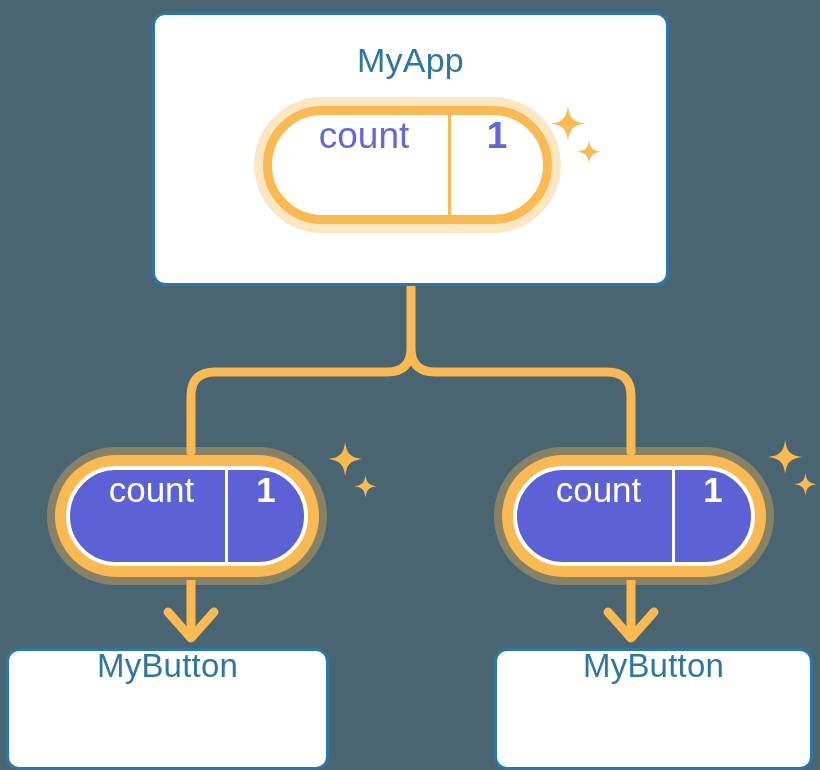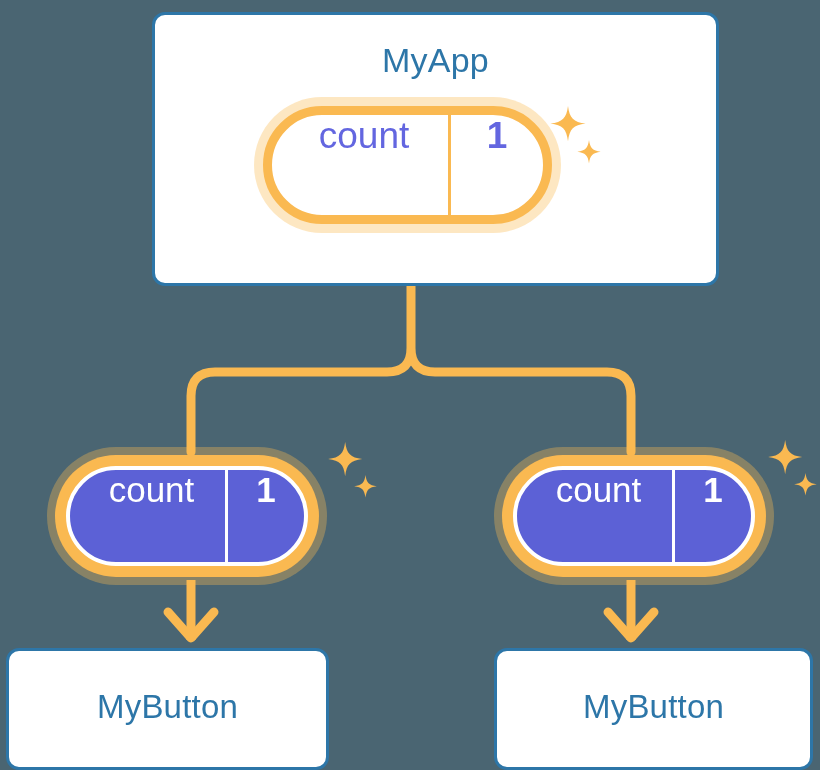--- a/index.html
+++ b/index.html
@@ -45,32 +45,31 @@
     font-weight: 400;
     color: #2d76a8;
     text-align: center;
     letter-spacing: 0.2px;
     white-space: nowrap;
   }
 
   #myapp-card {
     left: 152px;
     top: 12px;
-    width: 567px;
+    width: 517px;
     height: 274px;
   }
   #myapp-card .card-title {
     margin-top: 26px;
   }
 
   .mybutton-card {
     top: 648px;
     height: 122px;
     display: flex;
-    align-items: center;
     justify-content: center;
     border-bottom-left-radius: 13px;
     border-bottom-right-radius: 13px;
   }
   #mybutton-card-left {
     left: 6px;
     width: 323px;
   }
   #mybutton-card-right {
     left: 494px;

